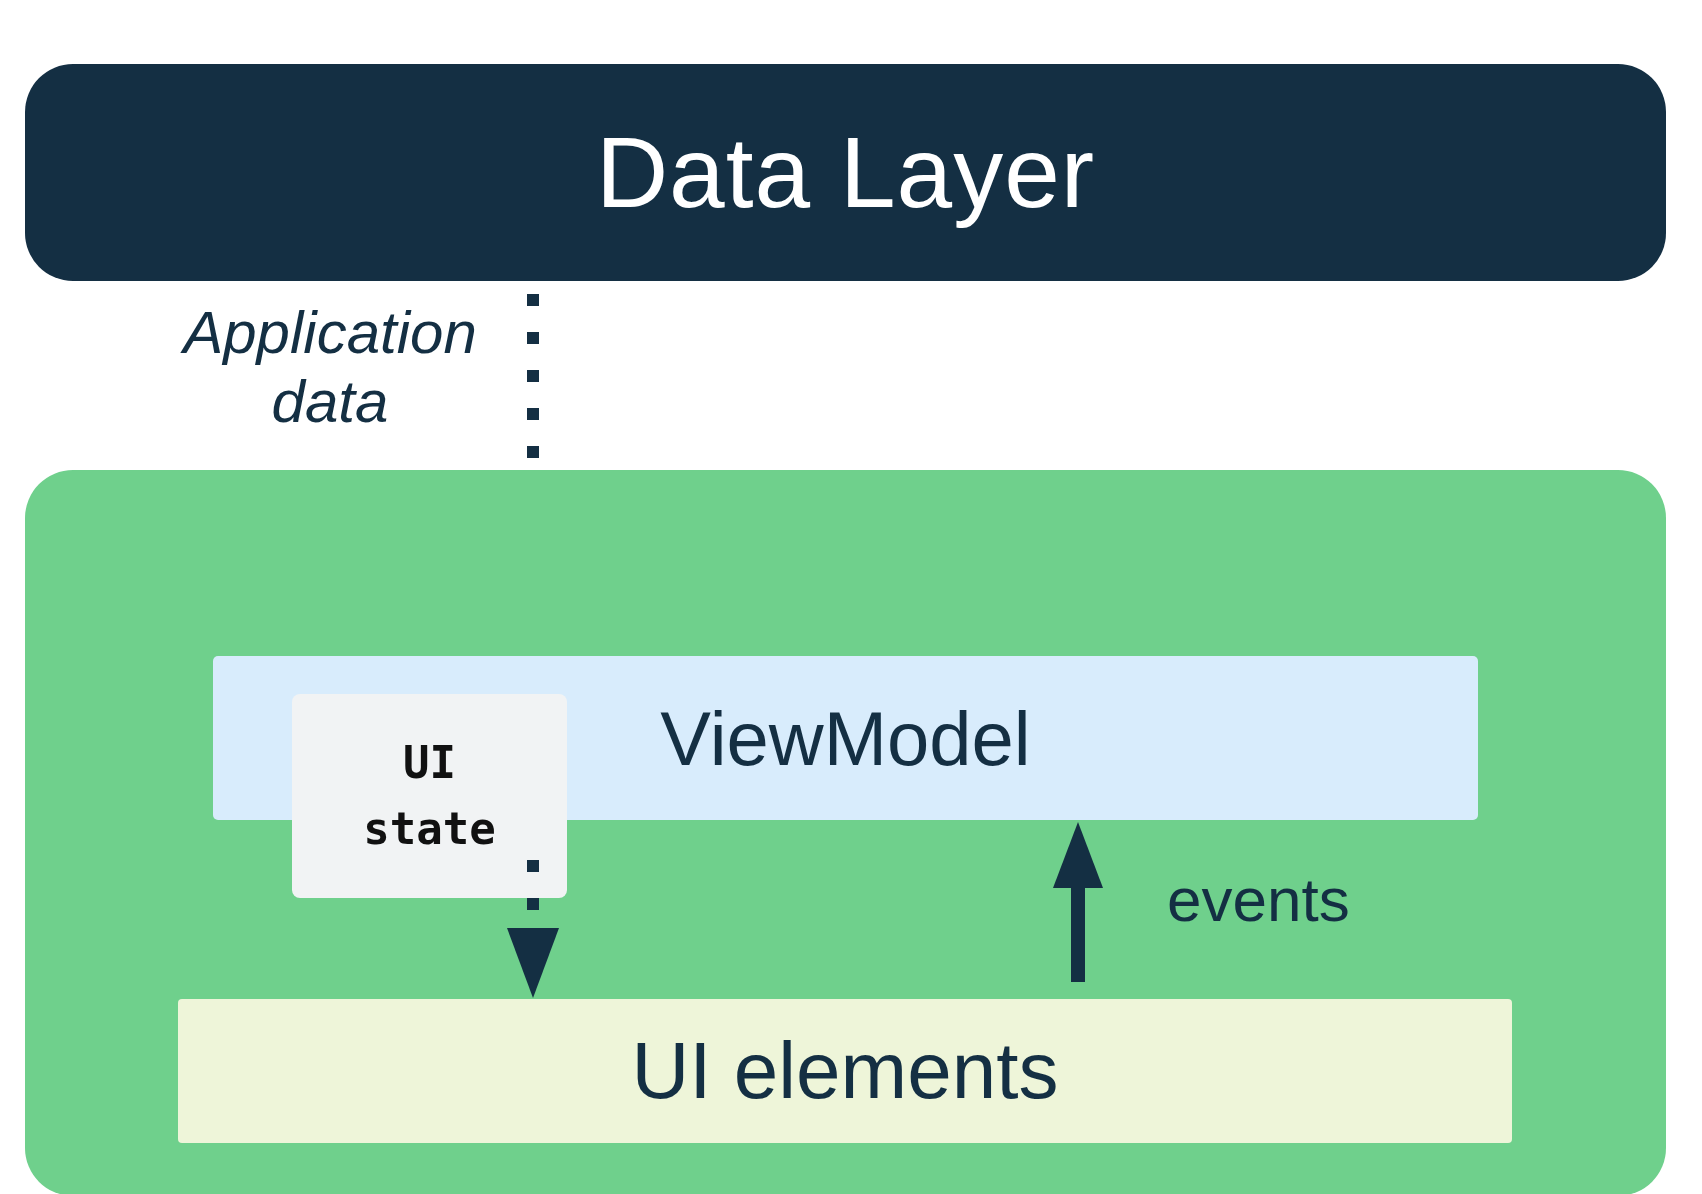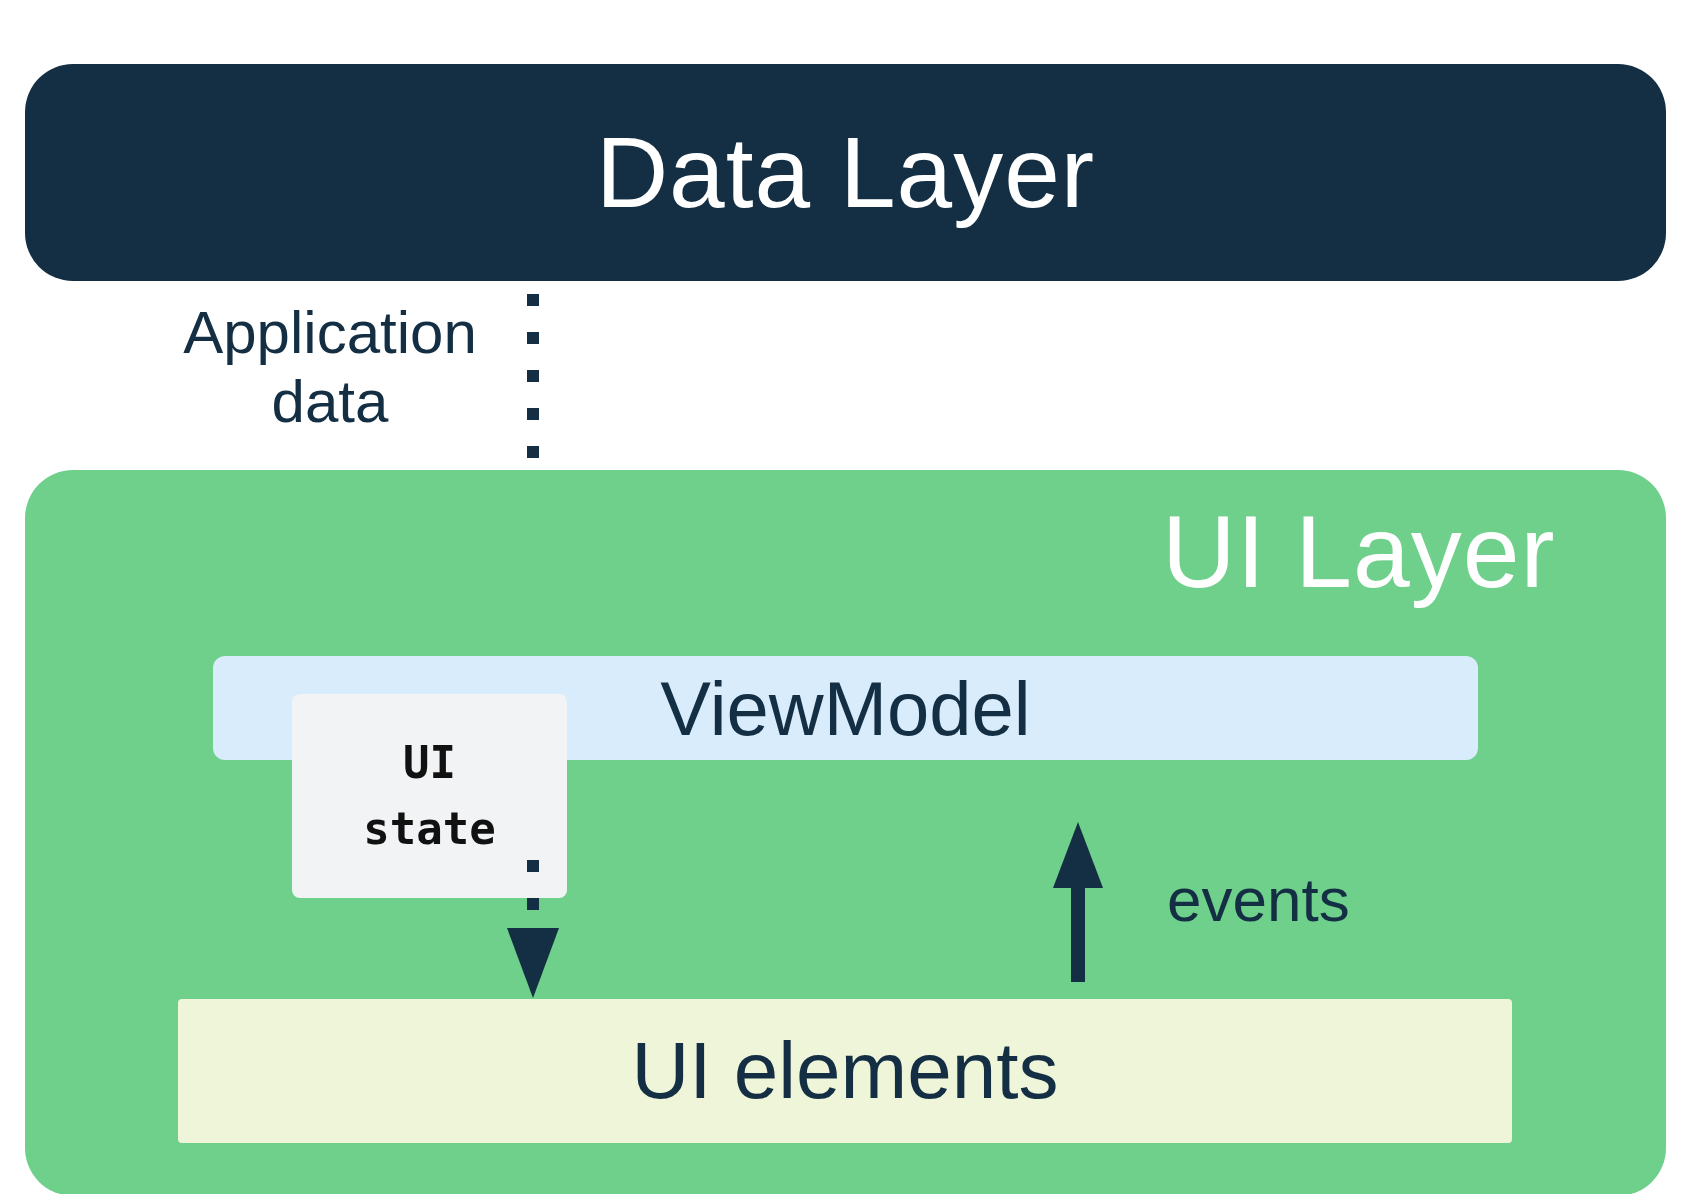--- a/index.html
+++ b/index.html
@@ -19,21 +19,21 @@
     left: 25px; top: 28px; width: 1641px; height: 217px;
     background: var(--navy); border-radius: 48px;
     display: flex; align-items: center; justify-content: center;
   }
   .data-layer-label { color: var(--white); font-size: 100px; letter-spacing: 1px; }
 
   
   .app-data-label {
     left: 130px; top: 262px; width: 400px;
     text-align: center; color: var(--navy);
-    font-size: 60px; line-height: 1.15; white-space: pre-line;
+    font-size: 60px; line-height: 1.15; white-space: pre-line; font-style: italic;
   }
 
   
   .dotted-line {
     width: 12px;
     background: repeating-linear-gradient(to bottom, var(--navy) 0 12px, transparent 12px 38px);
   }
   .dotted-line-1 { left: 527px; top: 258px; height: 288px; }
   .dotted-line-2 { left: 527px; top: 824px; height: 64px; }
   .arrowhead-down {
@@ -48,22 +48,22 @@
     left: 25px; top: 434px; width: 1641px; height: 726px;
     background: var(--green); border-radius: 48px;
   }
   .ui-layer-label {
     left: 1162px; top: 458px;
     color: var(--white); font-size: 102px; letter-spacing: 1px;
   }
 
   
   .viewmodel-bar {
-    left: 213px; top: 620px; width: 1265px; height: 104px;
-    background: var(--light-blue); border-radius: 12px;
+    left: 213px; top: 620px; width: 1265px; height: 164px;
+    background: var(--light-blue); border-radius: 5px;
     display: flex; align-items: center; justify-content: center;
   }
   .viewmodel-label { color: var(--navy); font-size: 76px; }
 
   
   .ui-state-box {
     left: 292px; top: 658px; width: 275px; height: 204px;
     background: var(--light-gray); border-radius: 8px;
     display: flex; align-items: center; justify-content: center;
   }
@@ -98,21 +98,20 @@
     <span class="data-layer-label">Data Layer</span>
   </div>
 
   <div class="box app-data-label">Application
 data</div>
 
   <div class="box dotted-line dotted-line-1"></div>
   <div class="box arrowhead-down arrowhead-down-1"></div>
 
   <div class="box ui-layer"></div>
-  <div class="box ui-layer-label">UI Layer</div>
 
   <div class="box viewmodel-bar">
     <span class="viewmodel-label">ViewModel</span>
   </div>
 
   <div class="box ui-state-box">
     <span class="ui-state-label">UI
 state</span>
   </div>
 

